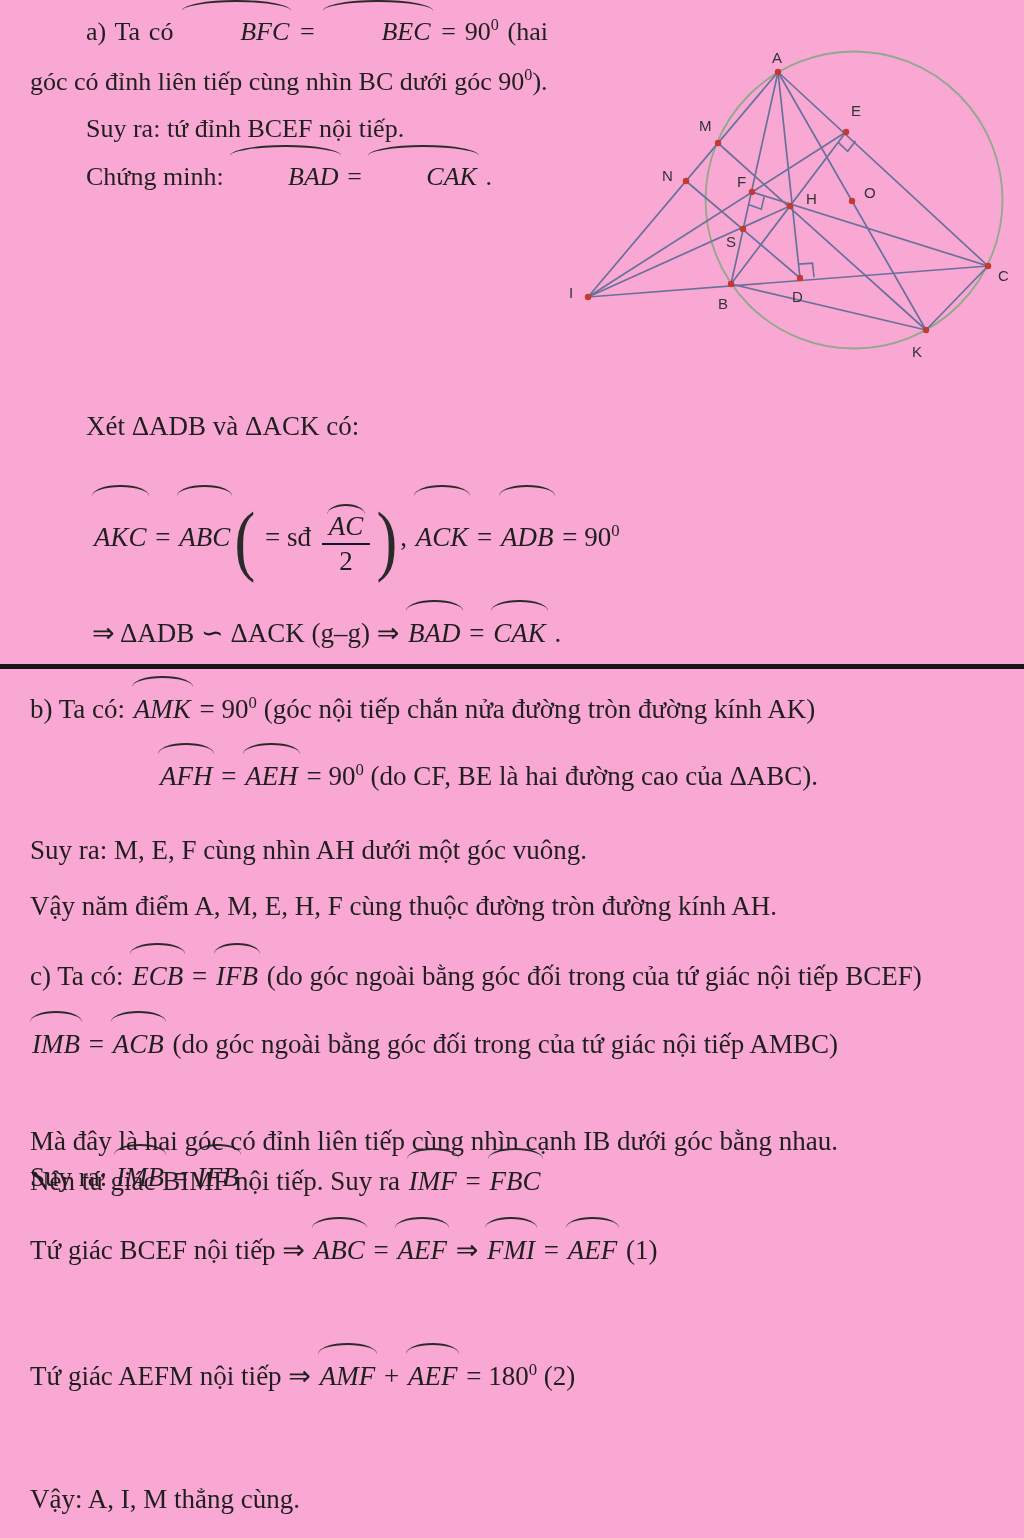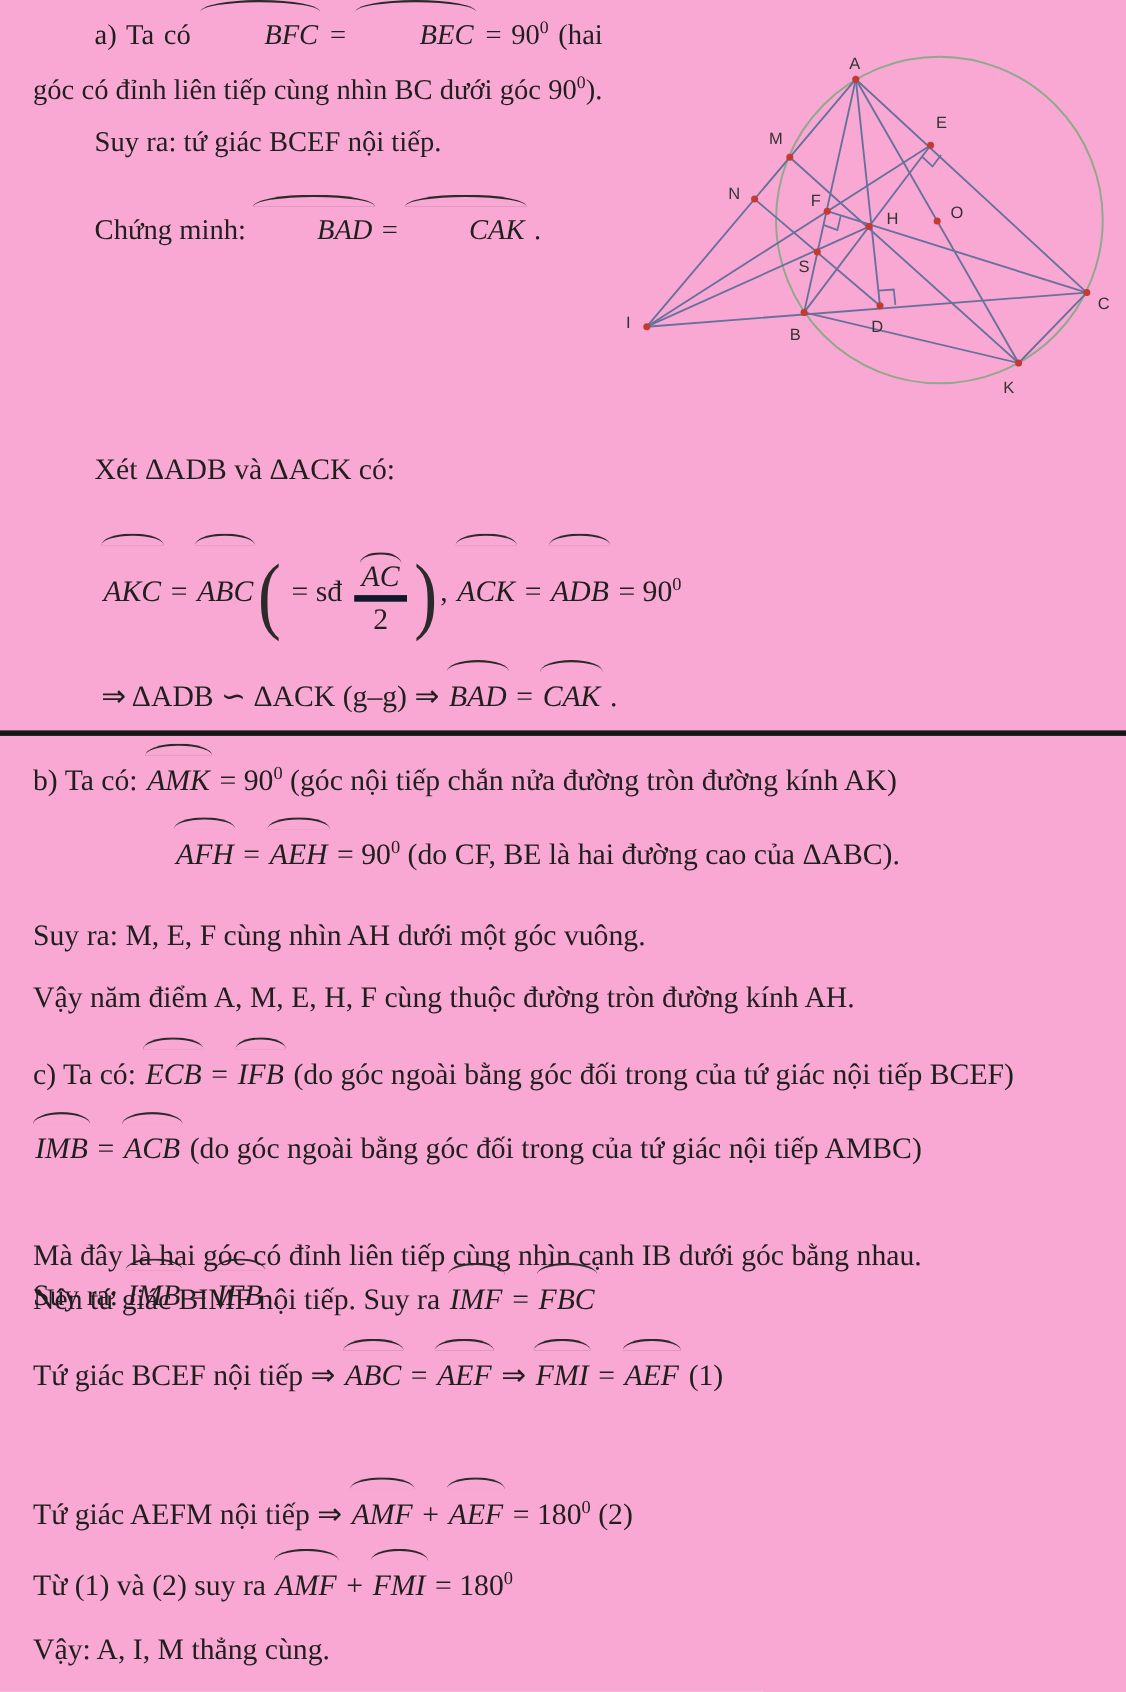--- a/index.html
+++ b/index.html
@@ -12,34 +12,34 @@
   .ind{text-indent:56px;}
   .ang{font-style:italic;position:relative;display:inline-block;padding:0 2px;}
   .ang::before{content:'';position:absolute;left:0;right:0;top:-7px;height:9px;
     border-top:2.2px solid #2a2a2a;border-radius:50% 50% 0 0 / 100% 100% 0 0;}
   sup{font-size:0.62em;line-height:0;}
   .formula{white-space:nowrap;}
   .bigp{display:inline-block;font-size:78px;font-weight:200;line-height:0;
         vertical-align:middle;transform:scaleX(0.8);color:#2a2a2a;}
   .frac{display:inline-flex;flex-direction:column;align-items:center;
         vertical-align:middle;margin:0 4px;line-height:1.15;}
-  .frac .num{border-bottom:6px solid #0f172a;padding:8px 5px 1px 5px;}
+  .frac .num{border-bottom:2px solid #0f172a;padding:8px 5px 1px 5px;}
   .frac .den{padding-top:1px;}
   #divider{position:absolute;left:0;top:664px;width:1024px;height:5px;background:#161616;}
   #diagram{position:absolute;left:552px;top:38px;width:472px;height:332px;}
   #diagram svg{width:100%;height:100%;}
 </style>
 </head>
 <body>
 
 <div id="page">
 
   <div class="line colA just ind" style="top:7px">a) Ta có <span class="ang">BFC</span> = <span class="ang">BEC</span> = 90<sup>0</sup> (hai góc có đỉnh liên tiếp cùng nhìn BC dưới góc 90<sup>0</sup>).</div>
-  <div class="line colA" style="top:104px;text-indent:56px">Suy ra: tứ giác BCEF nội tiếp.</div>
-  <div class="line colA" style="top:184px;text-indent:56px">Chứng minh: <span class="ang">BAD</span> = <span class="ang">CAK</span> .</div>
+  <div class="line colA" style="top:104px;text-indent:56px">Suy ra: tứ đỉnh BCEF nội tiếp.</div>
+  <div class="line colA" style="top:152px;text-indent:56px">Chứng minh: <span class="ang">BAD</span> = <span class="ang">CAK</span> .</div>
 
   <div class="line" style="top:400px;text-indent:56px">Xét ΔADB và ΔACK có:</div>
   <div class="line formula" style="top:492px;left:92px;line-height:90px"><span class="ang">AKC</span> = <span class="ang">ABC</span><span class="bigp">(</span> = sđ <span class="frac">
         <span class="num"><span class="ang">AC</span></span>
         <span class="den">2</span>
       </span><span class="bigp">)</span>,  <span class="ang">ACK</span> = <span class="ang">ADB</span> = 90<sup>0</sup></div>
   <div class="line" style="top:607px;left:92px">⇒ ΔADB ∽ ΔACK (g–g) ⇒ <span class="ang">BAD</span> = <span class="ang">CAK</span> .</div>
 
   <div id="diagram"><svg viewBox="552 38 472 332">
         <circle cx="854" cy="200" r="148.5" fill="none" stroke="#8fa98a" stroke-width="1.8"></circle>
@@ -95,16 +95,15 @@
   <div class="line" style="top:824px">Suy ra: M, E, F cùng nhìn AH dưới một góc vuông.</div>
   <div class="line" style="top:880px">Vậy năm điểm A, M, E, H, F cùng thuộc đường tròn đường kính AH.</div>
 
   <div class="line" style="top:950px">c) Ta có:  <span class="ang">ECB</span> = <span class="ang">IFB</span> (do góc ngoài bằng góc đối trong của tứ giác nội tiếp BCEF)</div>
   <div class="line" style="top:1018px"><span class="ang">IMB</span> = <span class="ang">ACB</span> (do góc ngoài bằng góc đối trong của tứ giác nội tiếp AMBC)</div>
   <div class="line" style="top:1151px">Suy ra: <span class="ang">IMB</span> = <span class="ang">IFB</span> .</div>
   <div class="line" style="top:1115px">Mà đây là hai góc có đỉnh liên tiếp cùng nhìn cạnh IB dưới góc bằng nhau.</div>
   <div class="line" style="top:1155px">Nên tứ giác BIMF nội tiếp. Suy ra <span class="ang">IMF</span> = <span class="ang">FBC</span></div>
   <div class="line" style="top:1224px">Tứ giác BCEF nội tiếp ⇒ <span class="ang">ABC</span> = <span class="ang">AEF</span> ⇒ <span class="ang">FMI</span> = <span class="ang">AEF</span>  (1)</div>
   <div class="line" style="top:1350px">Tứ giác AEFM nội tiếp ⇒ <span class="ang">AMF</span> + <span class="ang">AEF</span> = 180<sup>0</sup>  (2)</div>
-  <div class="line" style="top:1415px">Từ (1) và (2) suy ra <span class="ang">AMF</span> + <span class="ang">FMI</span> = 180<sup>0</sup></div>
   <div class="line" style="top:1473px">Vậy: A, I, M thẳng cùng.</div>
 
 </div>
 
 </body></html>

